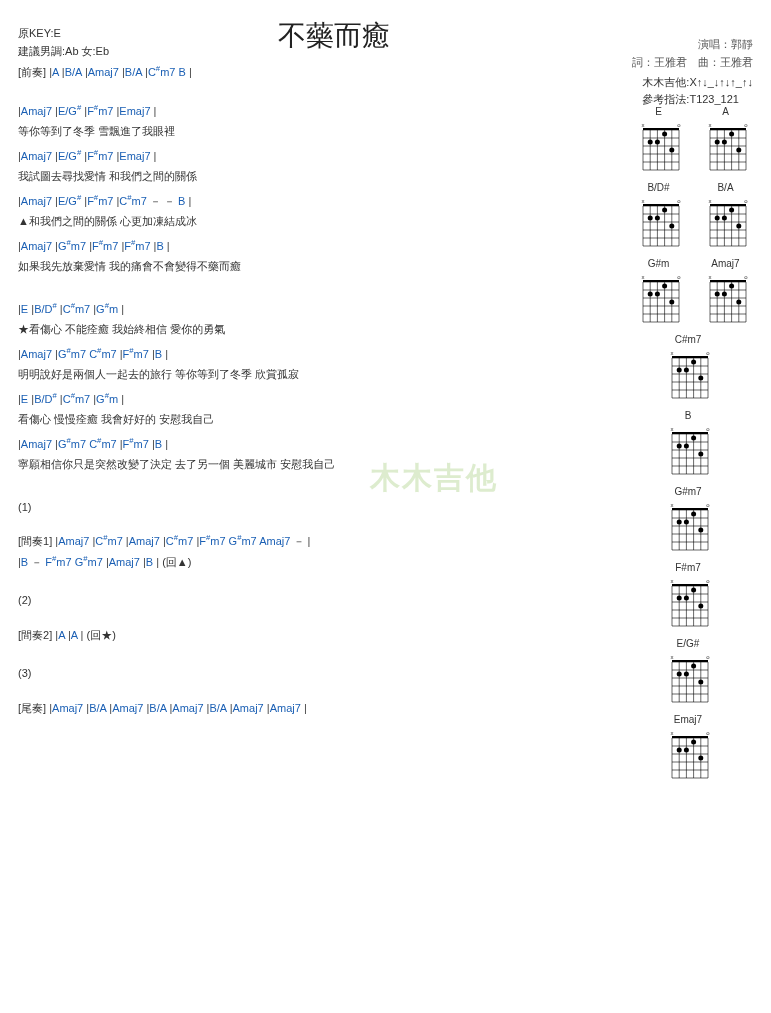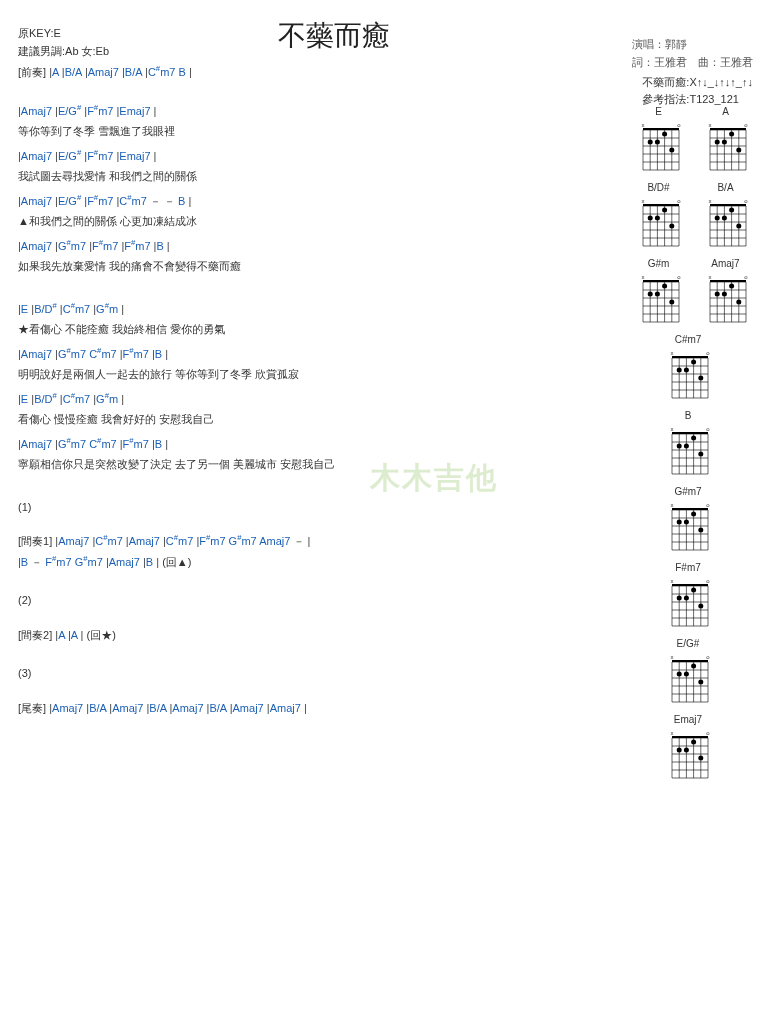--- a/index.html
+++ b/index.html
@@ -29,21 +29,21 @@
     font-size: 28px;
     color: #222;
     text-align: left;
     padding-top: 2px;
   }
   .meta-right {
     position: absolute;
     right: 18px;
     top: 36px;
     font-size: 11px;
-    text-align: left;
+    text-align: right;
     line-height: 1.6;
     color: #555;
   }
   .ref {
     position: absolute;
     right: 18px;
     top: 74px;
     font-size: 11px;
     line-height: 1.5;
     color: #333;
@@ -122,21 +122,21 @@
     </div>
     <div class="title">不藥而癒</div>
   </div>
 
   <div class="meta-right">
     <div>演唱：郭靜</div>
     <div>詞：王雅君　曲：王雅君</div>
   </div>
 
   <div class="ref">
-    <div>不藥而癒:X↑↓_↓↑↓↑_↑↓</div>
+    <div>木木吉他:X↑↓_↓↑↓↑_↑↓</div>
     <div>參考指法:T123_121</div>
   </div>
 
   <div class="sheet" id="sheet">
       <div class="line"><span class="section-label">[前奏]</span> <span class="bar">|</span><span class="chord">A</span>    <span class="bar">|</span><span class="chord">B/A</span>    <span class="bar">|</span><span class="chord">Amaj7</span>    <span class="bar">|</span><span class="chord">B/A</span>    <span class="bar">|</span><span class="chord">C<sup>#</sup>m7</span>    <span class="chord">B</span>    <span class="bar">|</span></div>
       <div class="section-gap"></div>
       <div class="line"><span class="bar">|</span><span class="chord">Amaj7</span>            <span class="bar">|</span><span class="chord">E/G<sup>#</sup></span>      <span class="bar">|</span><span class="chord">F<sup>#</sup>m7</span>       <span class="bar">|</span><span class="chord">Emaj7</span>    <span class="bar">|</span></div>
       <div class="line lyric">  等你等到了冬季       雪飄進了我眼裡</div>
       <div class="line"><span class="bar">|</span><span class="chord">Amaj7</span>            <span class="bar">|</span><span class="chord">E/G<sup>#</sup></span>      <span class="bar">|</span><span class="chord">F<sup>#</sup>m7</span>       <span class="bar">|</span><span class="chord">Emaj7</span>    <span class="bar">|</span></div>
       <div class="line lyric">  我試圖去尋找愛情   和我們之間的關係</div>

